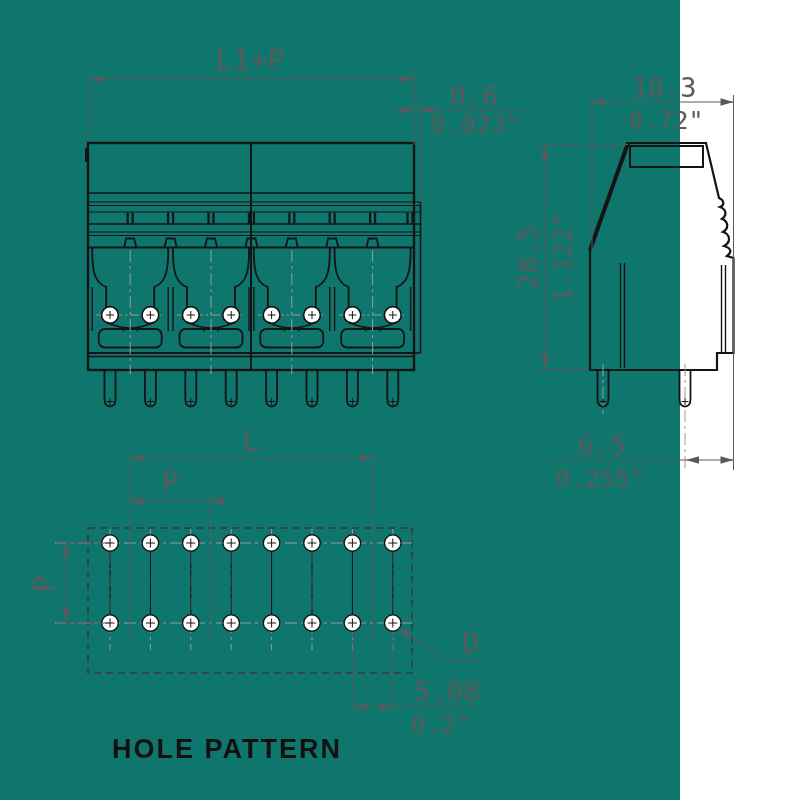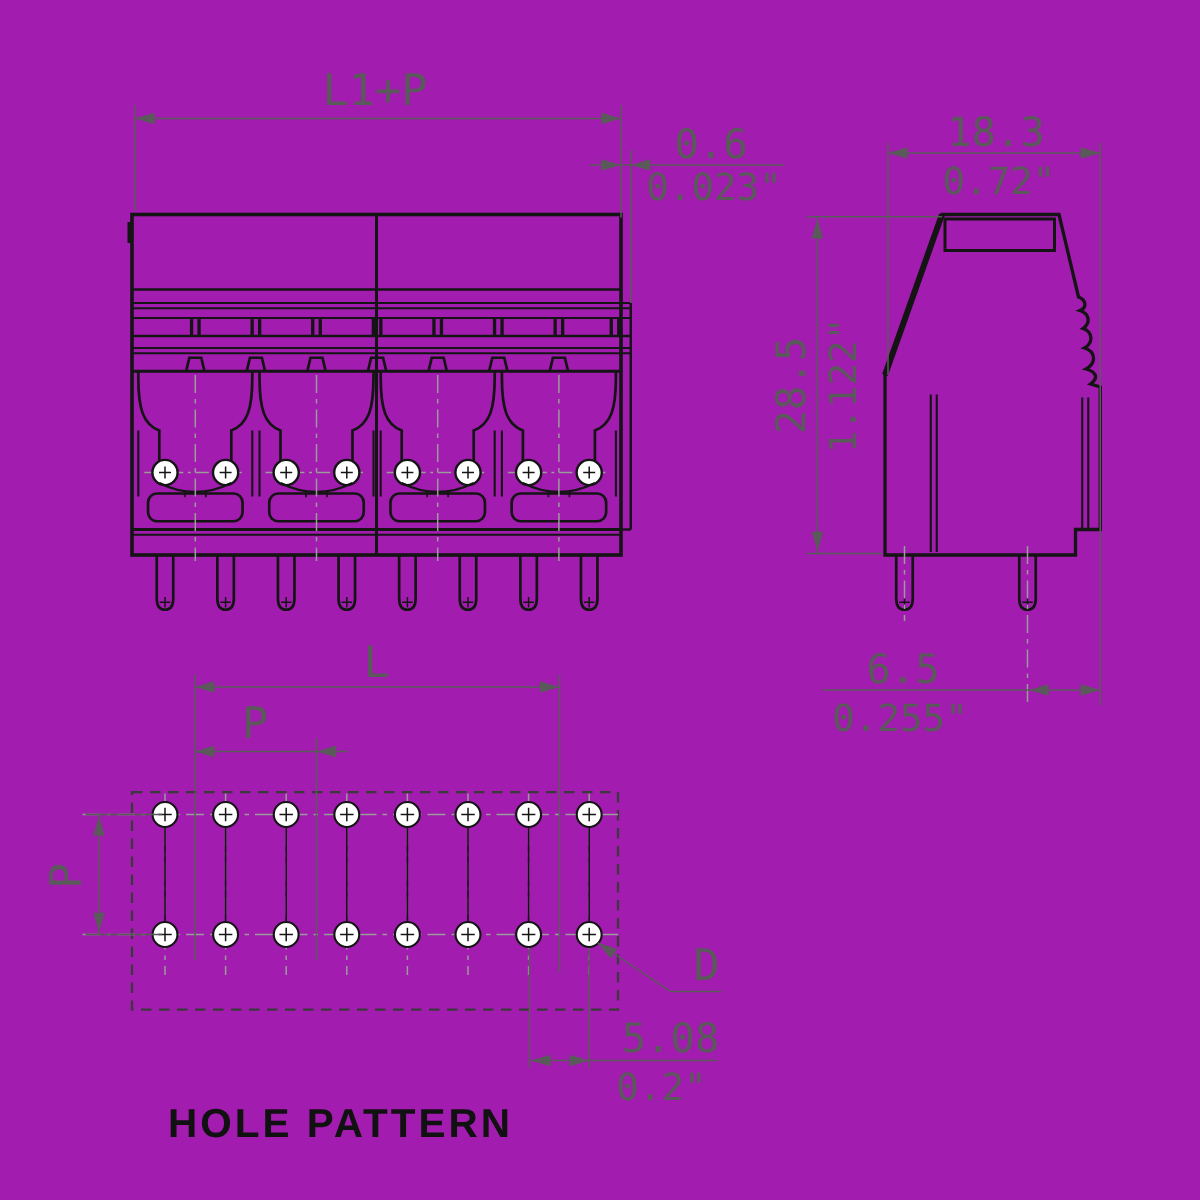--- a/index.html
+++ b/index.html
@@ -1,16 +1,16 @@
 <!DOCTYPE html>
 <html><head>
 <meta charset="utf-8">
 <style>
   html,body{margin:0;padding:0;background:#fff;}
-  .stage{width:800px;height:800px;background:#a21caf;position:relative;font-family:"DejaVu Sans Mono",monospace;}
+  .stage{width:680px;height:800px;background:#0f766e;position:relative;font-family:"DejaVu Sans Mono",monospace;}
   svg{display:block;}
   .obj{stroke:#141414;fill:none;}
   .dim{stroke:#5a5a5a;fill:none;stroke-width:1;}
   .dimtxt{fill:#5a5a5a;font-family:"DejaVu Sans Mono",monospace;}
   .mm{font-size:27px;}
   .inch{font-size:25px;}
   .lbl{font-size:29px;}
   .cl{stroke:#9b9b9b;stroke-width:1;fill:none;stroke-dasharray:12 4 3 4;}
   .title{fill:#111;font-family:"Liberation Sans",sans-serif;font-weight:600;font-size:27px;letter-spacing:2px;}
   .dashed{stroke:#3a3a3a;stroke-width:1.5;fill:none;stroke-dasharray:7 5;}

